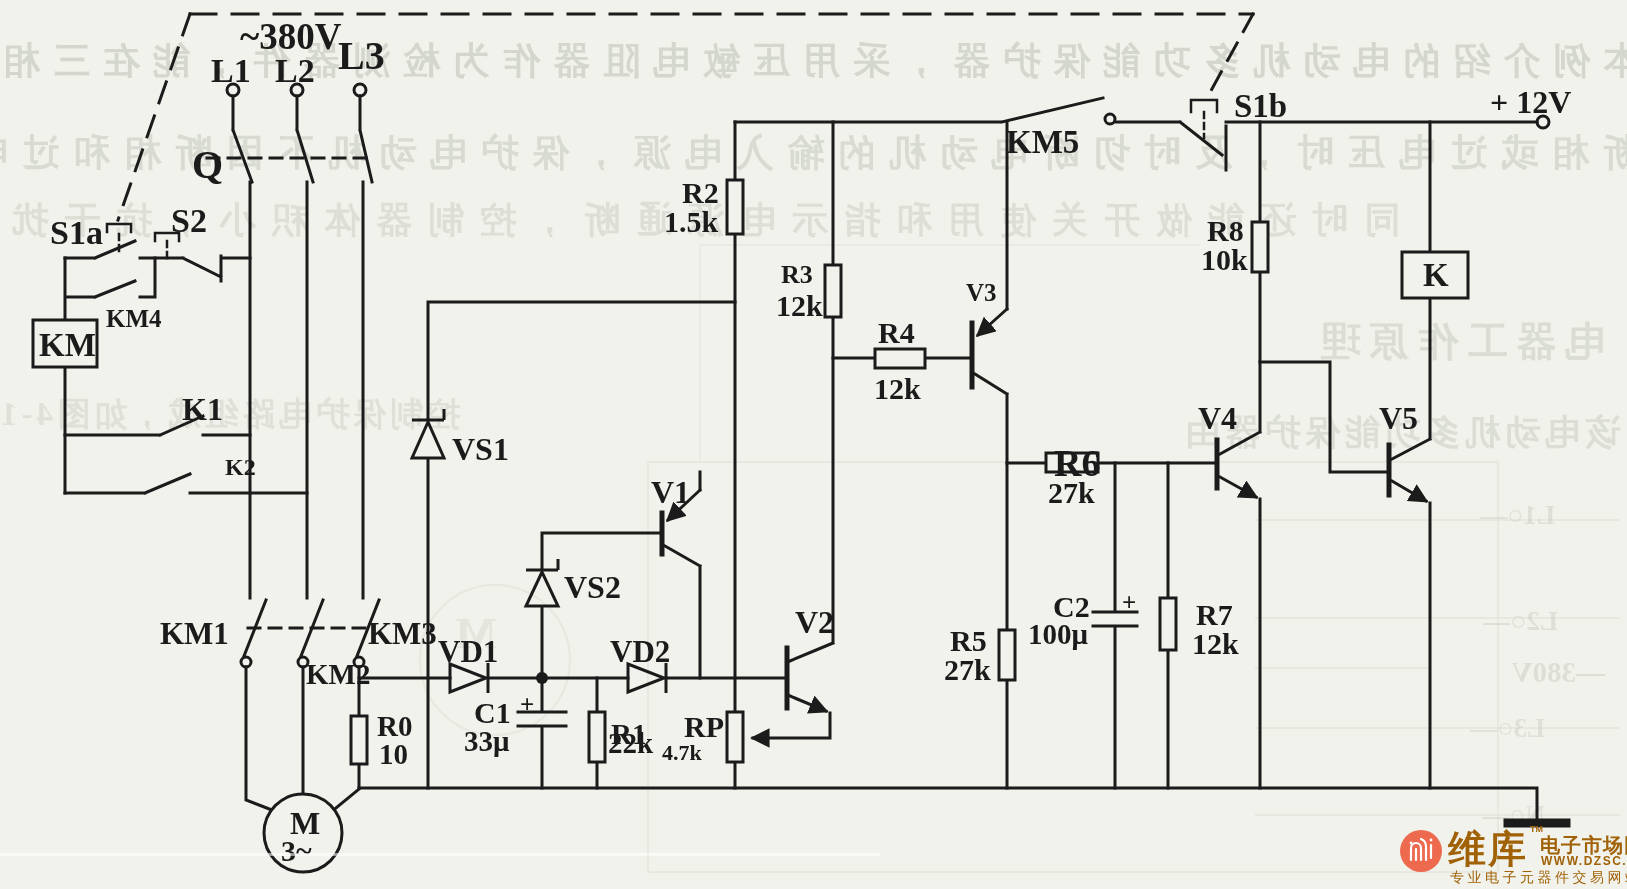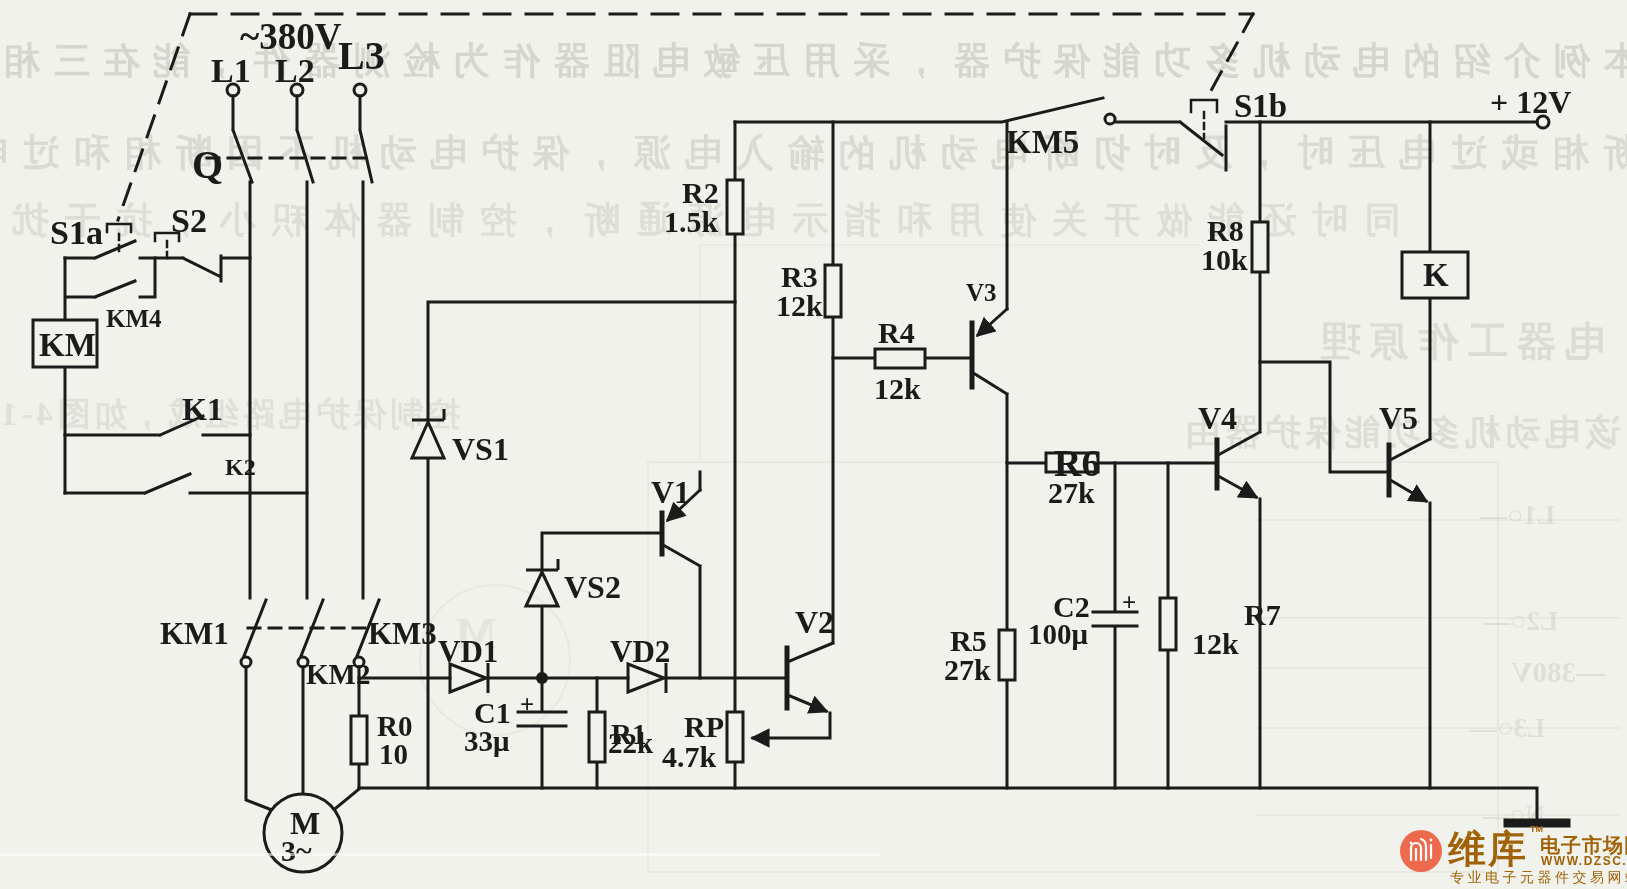--- a/index.html
+++ b/index.html
@@ -179,34 +179,34 @@
 
   <div class="lbl" style="left:290px;top:807px;font-size:32px;">M</div>
   <div class="lbl" style="left:281px;top:836px;font-size:30px;">3~</div>
 
   <div class="lbl" style="left:377px;top:712px;font-size:29px;">R0</div>
   <div class="lbl" style="left:379px;top:740px;font-size:29px;">10</div>
   <div class="lbl" style="left:611px;top:700px;font-size:29px;margin-top:20px;">R1</div>
   <div class="lbl" style="left:608px;top:729px;font-size:29px;">22k</div>
   <div class="lbl" style="left:682px;top:178px;font-size:30px;">R2</div>
   <div class="lbl" style="left:664px;top:207px;font-size:30px;">1.5k</div>
-  <div class="lbl" style="left:781px;top:262px;font-size:30px;">R3</div>
+  <div class="lbl" style="left:781px;top:262px;font-size:26px;">R3</div>
   <div class="lbl" style="left:776px;top:291px;font-size:30px;">12k</div>
   <div class="lbl" style="left:878px;top:318px;font-size:30px;">R4</div>
   <div class="lbl" style="left:874px;top:374px;font-size:30px;">12k</div>
   <div class="lbl" style="left:950px;top:626px;font-size:30px;">R5</div>
   <div class="lbl" style="left:944px;top:655px;font-size:30px;">27k</div>
   <div class="lbl" style="left:1054px;top:444px;font-size:38px;">R6</div>
   <div class="lbl" style="left:1048px;top:478px;font-size:30px;">27k</div>
-  <div class="lbl" style="left:1196px;top:600px;font-size:30px;margin-left:48px;">R7</div>
+  <div class="lbl" style="left:1196px;top:600px;font-size:30px;">R7</div>
   <div class="lbl" style="left:1192px;top:629px;font-size:30px;">12k</div>
   <div class="lbl" style="left:1207px;top:216px;font-size:30px;">R8</div>
   <div class="lbl" style="left:1201px;top:245px;font-size:30px;">10k</div>
   <div class="lbl" style="left:684px;top:712px;font-size:30px;">RP</div>
-  <div class="lbl" style="left:662px;top:742px;font-size:30px;">4.7k</div>
+  <div class="lbl" style="left:662px;top:742px;font-size:22px;">4.7k</div>
 
   <div class="lbl" style="left:474px;top:698px;font-size:30px;">C1</div>
   <div class="lbl" style="left:464px;top:727px;font-size:29px;">33μ</div>
   <div class="lbl" style="left:520px;top:692px;font-size:25px;">+</div>
   <div class="lbl" style="left:1053px;top:592px;font-size:30px;">C2</div>
   <div class="lbl" style="left:1028px;top:620px;font-size:29px;">100μ</div>
   <div class="lbl" style="left:1122px;top:590px;font-size:25px;">+</div>
 
   <div class="lbl" style="left:438px;top:636px;font-size:31px;">VD1</div>
   <div class="lbl" style="left:610px;top:636px;font-size:31px;">VD2</div>

